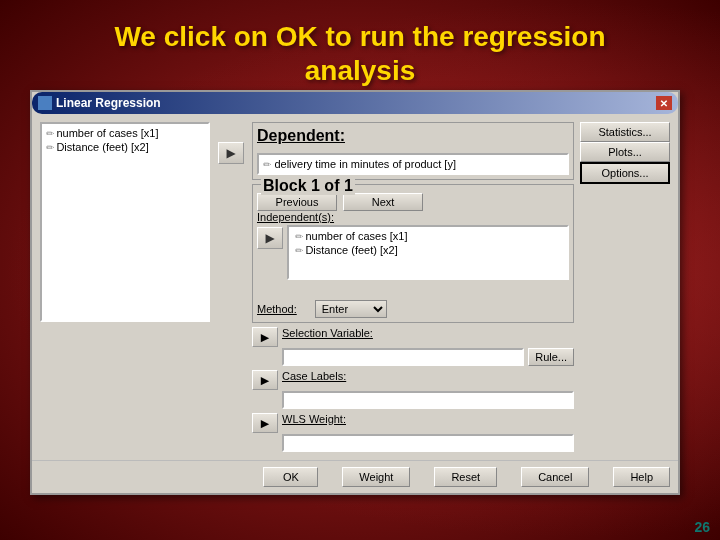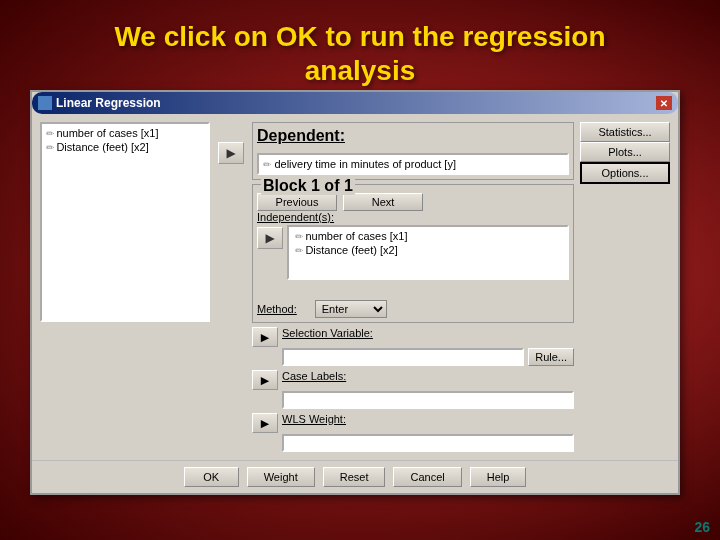--- a/index.html
+++ b/index.html
@@ -263,22 +263,22 @@
       padding: 3px 6px;
       cursor: pointer;
       text-align: center;
       width: 100%;
     }
     .options-btn {
       border: 2px solid #000;
     }
     .dialog-footer {
       display: flex;
-      justify-content: center;
-      gap: 8px;
+      justify-content: flex-end;
+      gap: 24px;
       padding: 6px 8px;
       border-top: 1px solid #bbb;
     }
     .footer-btn {
       background: linear-gradient(to bottom, #e8e4dc, #c8c4bc);
       border: 1px solid #888;
       border-top-color: #fff;
       border-left-color: #fff;
       font-size: 11px;
       padding: 3px 16px;

